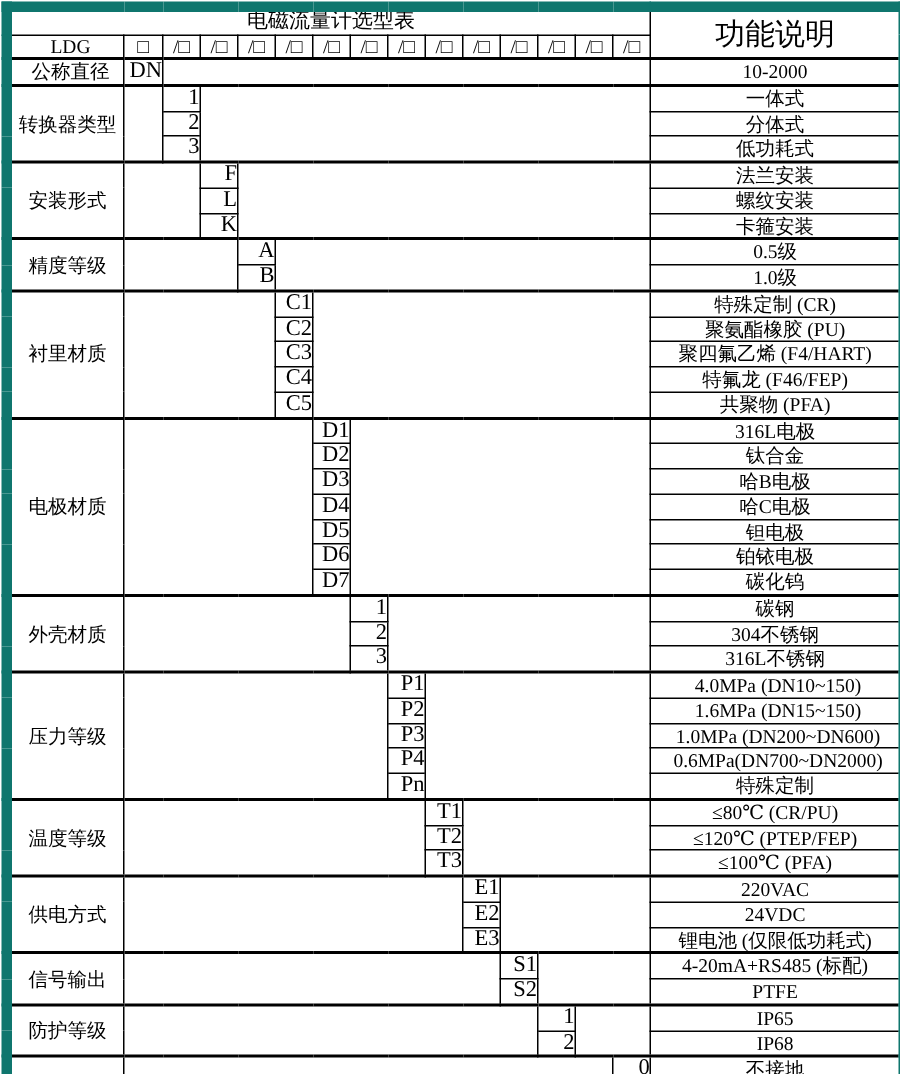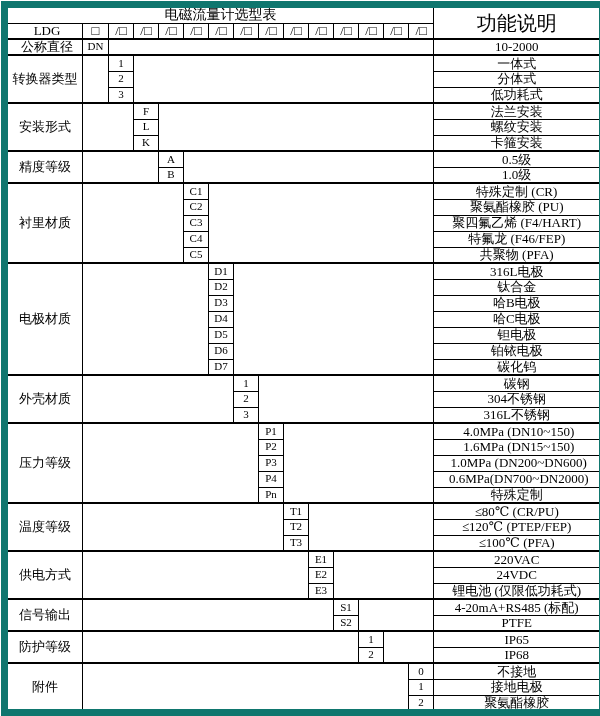--- a/index.html
+++ b/index.html
@@ -24,21 +24,21 @@
     line-height: 1.05;
     text-align: center;
     vertical-align: middle;
     padding: 0;
     white-space: nowrap;
     overflow: hidden;
   }
   #sel td.title-cell { font-size: 14px; }
   #sel td.func-header { font-size: 20px; }
   #sel td.left { text-align: center; padding-left: 4px; }
-  #sel td.code-cell { font-size: 11px; }
+  #sel td.code-cell { font-size: 15px; text-align: right; }
   #sel td.thick { border-top-width: 2px; }
   #sel tr { height: 16px; }
 </style>
 </head>
 <body>
 
 <table id="sel">
   <colgroup id="cols">
       <col style="width: 78px;">
       <col style="width: 26px;">

